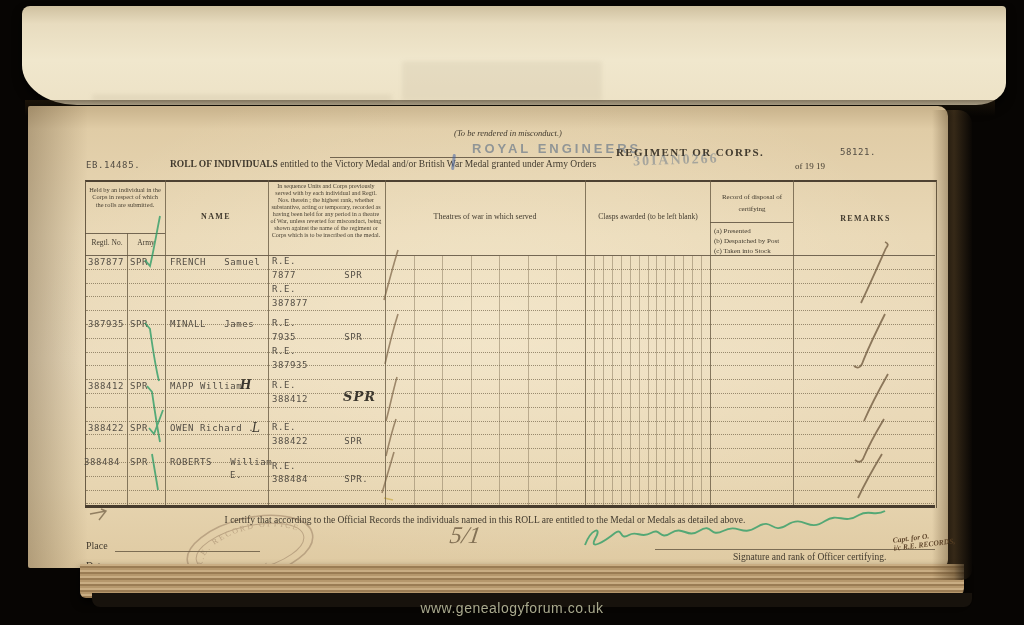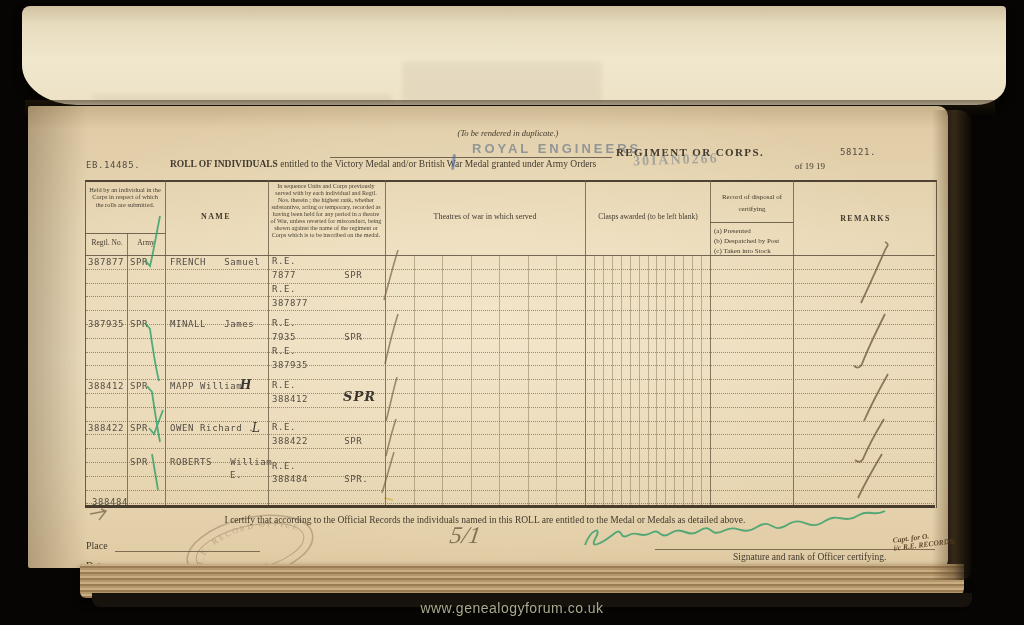--- a/index.html
+++ b/index.html
@@ -56,21 +56,21 @@
   <div class="abs prev-page">
     <div class="bleed" style="left:70px;top:88px;width:300px;height:8px;"></div>
     <div class="bleed" style="left:380px;top:55px;width:200px;height:40px;"></div>
     <div class="bleed" style="left:60px;top:120px;width:260px;height:60px;"></div>
   </div>
   <div class="abs fold-shadow"></div>
 
   <div class="abs main-page"></div>
   <div class="abs left-binding"></div>
 
-  <div class="abs print" style="left:428px;top:128px;width:160px;font-style:italic;font-size:8.5px;text-align:center;">(To be rendered in duplicate.)</div>
+  <div class="abs print" style="left:428px;top:128px;width:160px;font-style:italic;font-size:8.5px;text-align:center;">(To be rendered in misconduct.)</div>
 
   <div class="abs stamp-blue" style="left:428px;top:141px;font-size:13px;font-family:'Liberation Sans',sans-serif;margin-left:44px;">ROYAL ENGINEERS</div>
   <div class="hline" style="left:330px;top:157px;width:282px;"></div>
   <div class="abs print caps" style="left:616px;top:146px;font-size:11px;font-weight:bold;">REGIMENT  OR  CORPS.</div>
   <div class="abs t" style="left:840px;top:147px;">58121.</div>
 
   <div class="abs t" style="left:86px;top:160px;">EB.14485.</div>
   <div class="abs print" style="left:170px;top:159px;width:470px;font-size:9.5px;white-space:nowrap;">
     <b>ROLL OF INDIVIDUALS</b><span> entitled to the Victory Medal and/or British War Medal granted under Army Orders</span>
   </div>
@@ -123,21 +123,21 @@
   <span class="abs t" style="left:272px;top:394px;">388412</span>
   <span class="abs hand" style="left:343px;top:389px;font-size:13px;letter-spacing:1px;">SPR</span>
 
   <span class="abs t" style="left:88px;top:423px;">388422</span>
   <span class="abs t" style="left:130px;top:423px;">SPR</span>
   <span class="abs t" style="left:170px;top:423px;">OWEN Richard .</span>
   <span class="abs hand" style="left:252px;top:421px;font-weight:normal;">L</span>
   <span class="abs t" style="left:272px;top:422px;">R.E.</span>
   <span class="abs t" style="left:272px;top:436px;">388422      SPR</span>
 
-  <span class="abs t" style="left:92px;top:457px;margin-top:40px;">388484</span>
+  <span class="abs t" style="left:84px;top:457px;">388484</span>
   <span class="abs t" style="left:130px;top:457px;">SPR</span>
   <span class="abs t" style="left:170px;top:457px;">ROBERTS   William</span>
   <span class="abs t" style="left:230px;top:470px;">E.</span>
   <span class="abs t" style="left:272px;top:461px;">R.E.</span>
   <span class="abs t" style="left:272px;top:474px;">388484      SPR.</span>
 
   <svg width="1024" height="625">
 
     <g stroke="#2f9e68" stroke-width="1.8" fill="none" opacity="0.8">
       <path d="M145,260 l5,6 c3,-12 6,-30 10,-50"></path>

